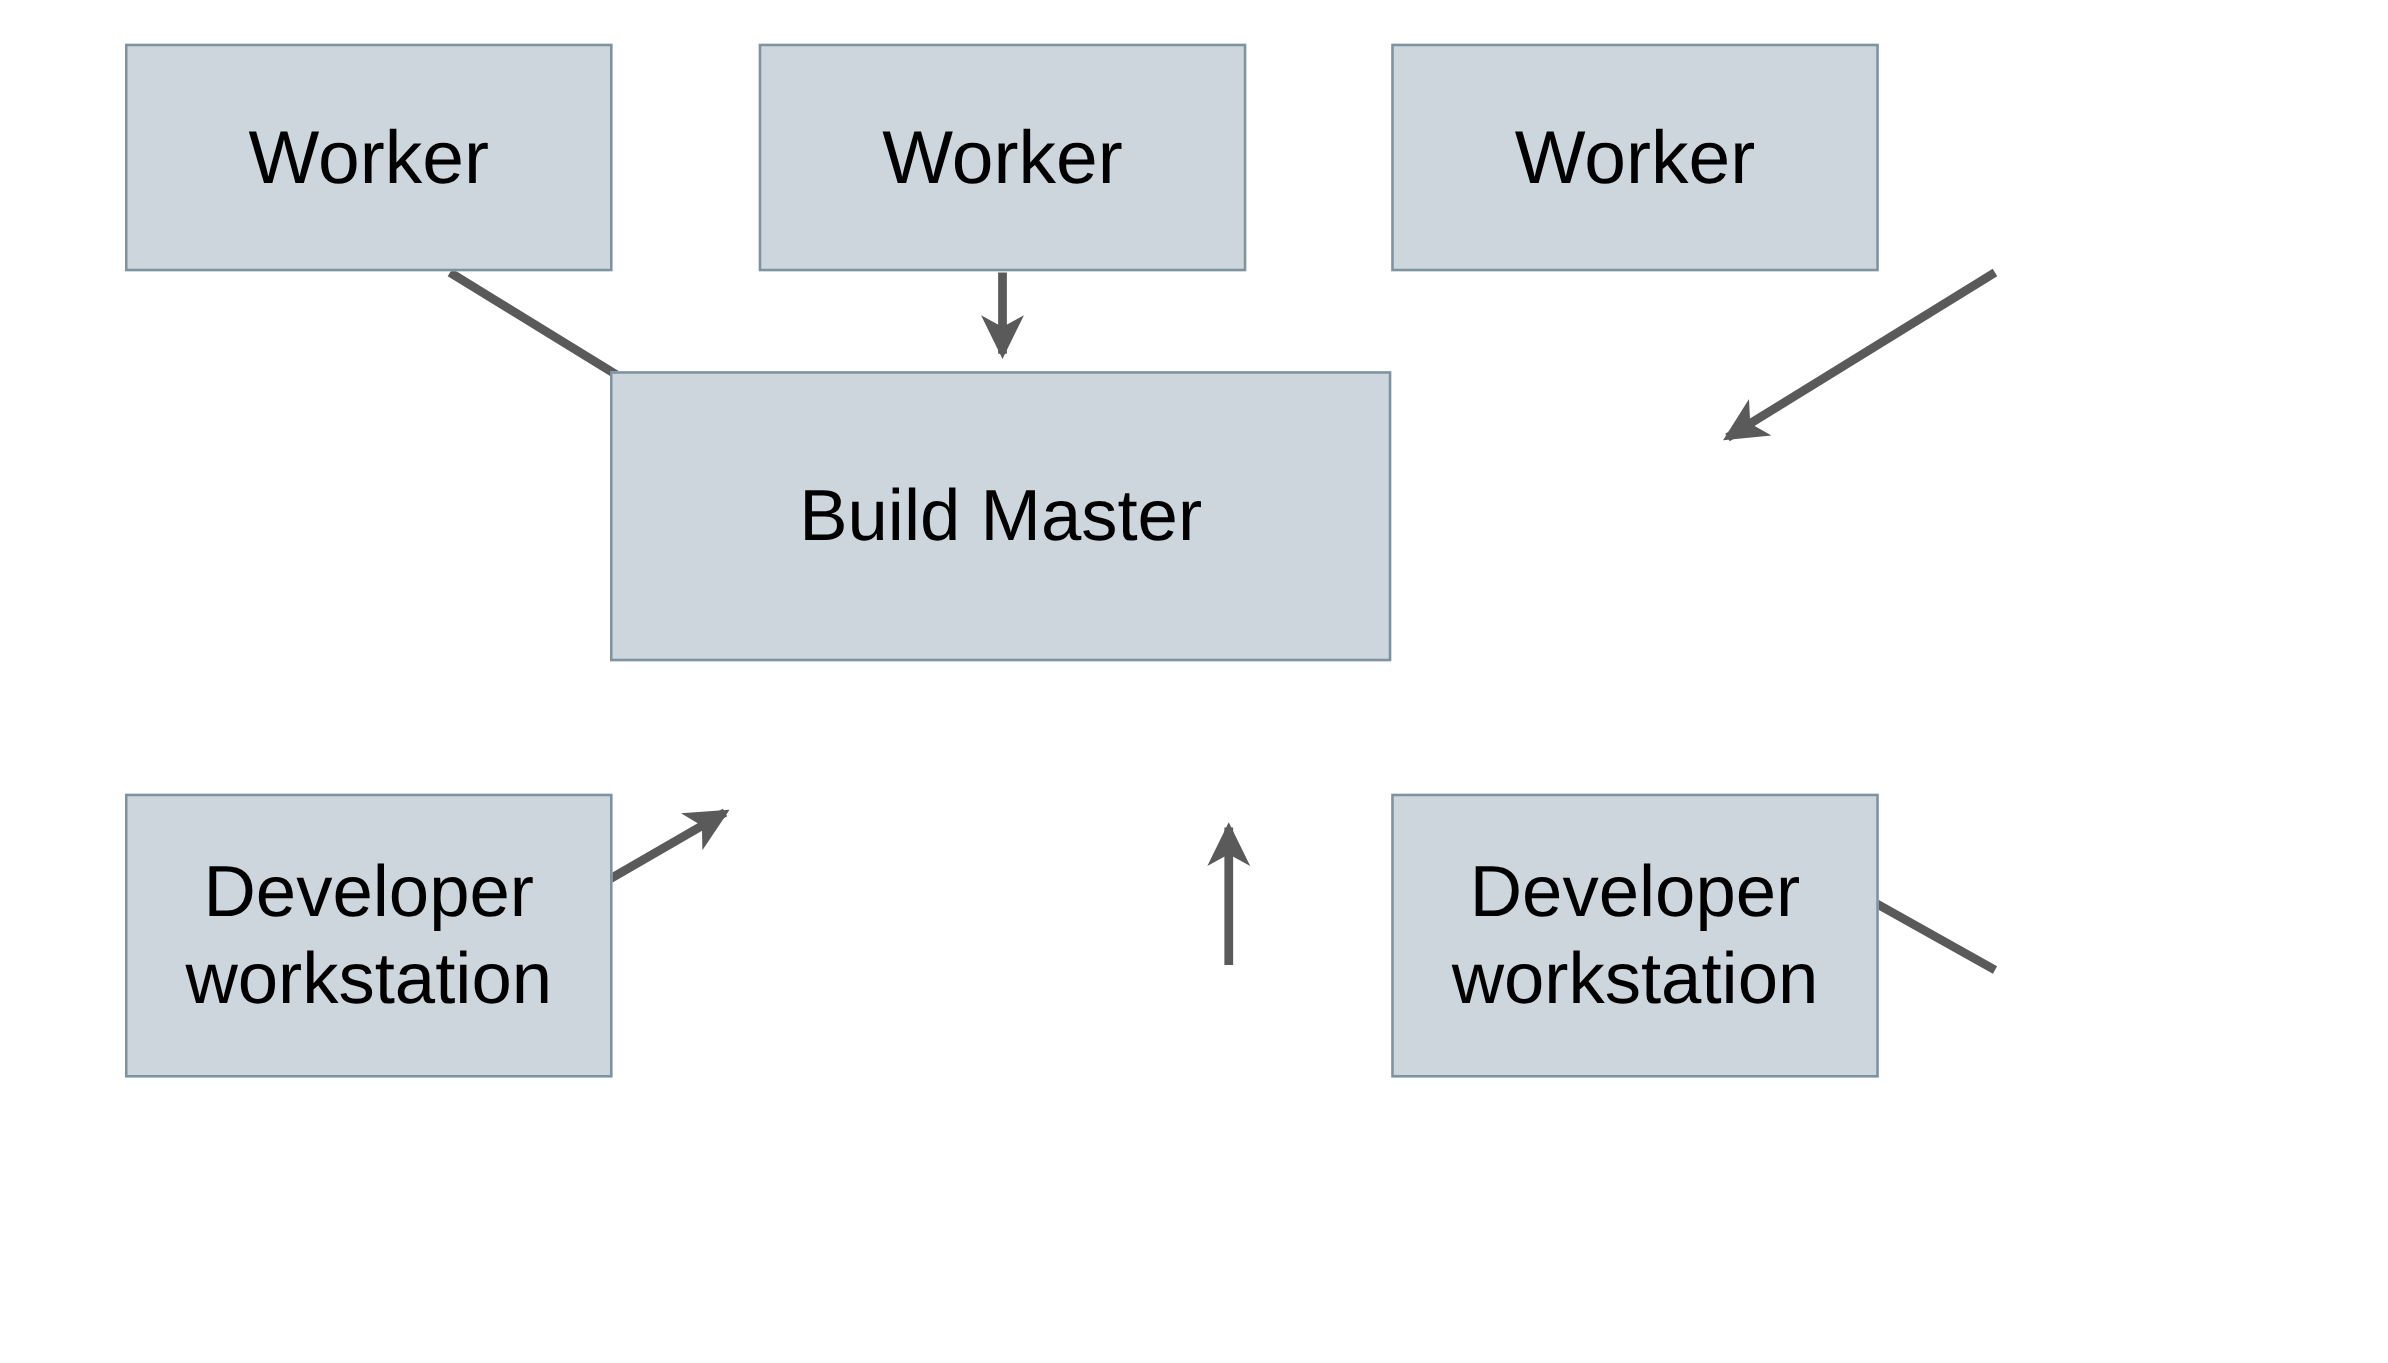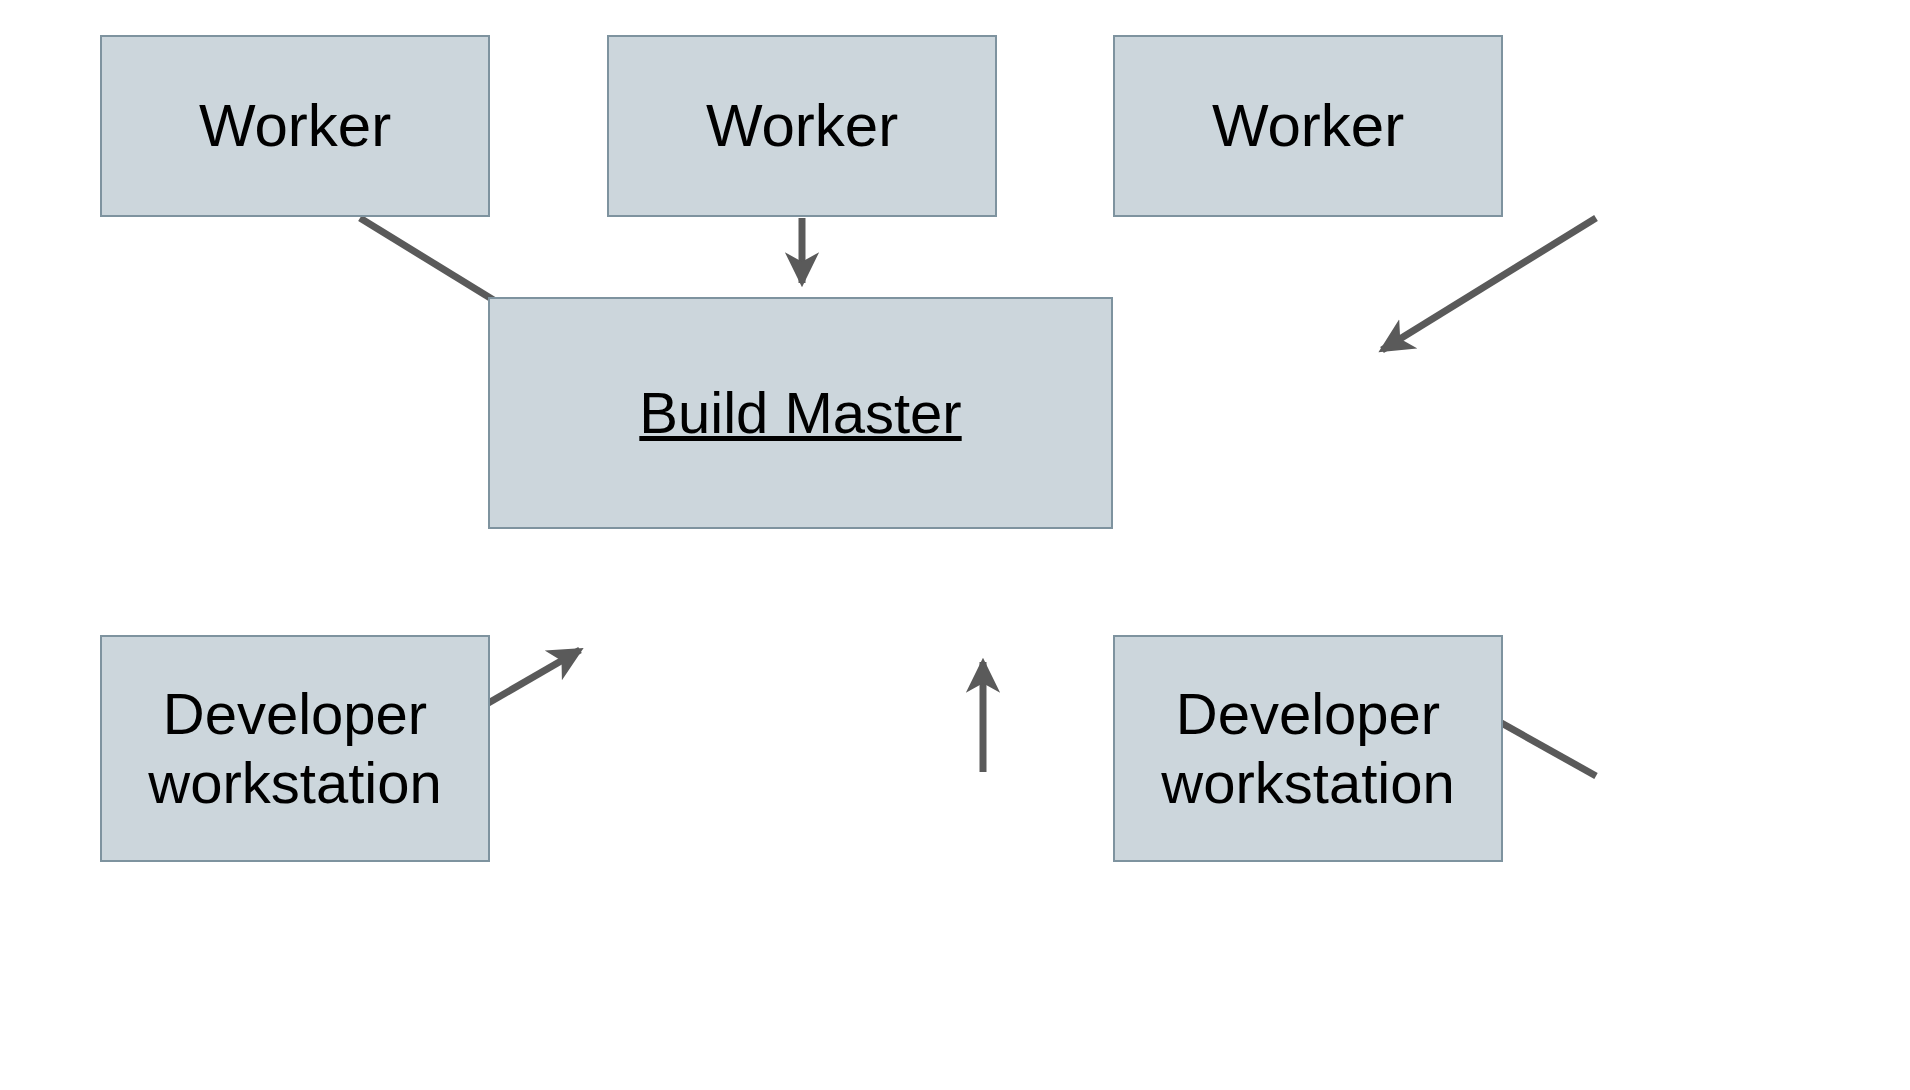--- a/index.html
+++ b/index.html
@@ -45,21 +45,21 @@
   }
   .node-label {
     display: block;
     white-space: pre-line;
     padding: 0 6px;
   }
   
   #node-worker-1  { left: 100px; top: 35px;  width: 390px; height: 182px; font-size: 60px; }
   #node-worker-2  { left: 607px; top: 35px;  width: 390px; height: 182px; font-size: 60px; }
   #node-worker-3  { left: 1113px;top: 35px;  width: 390px; height: 182px; font-size: 60px; }
-  #node-build-master { left: 488px; top: 297px; width: 625px; height: 232px; font-size: 58px; text-decoration: underline; }
+  #node-build-master { left: 488px; top: 297px; width: 625px; height: 232px; font-size: 58px; }
   #node-dev-ws-1  { left: 100px; top: 635px; width: 390px; height: 227px; font-size: 58px; }
   #node-ci-server { left: 607px; top: 635px; width: 390px; height: 227px; font-size: 58px; }
   #node-dev-ws-2  { left: 1113px;top: 635px; width: 390px; height: 227px; font-size: 58px; }
 </style>
 </head>
 <body>
 
 <div id="diagram-canvas">
 
   <svg id="edge-layer" viewBox="0 0 1910 1090">

